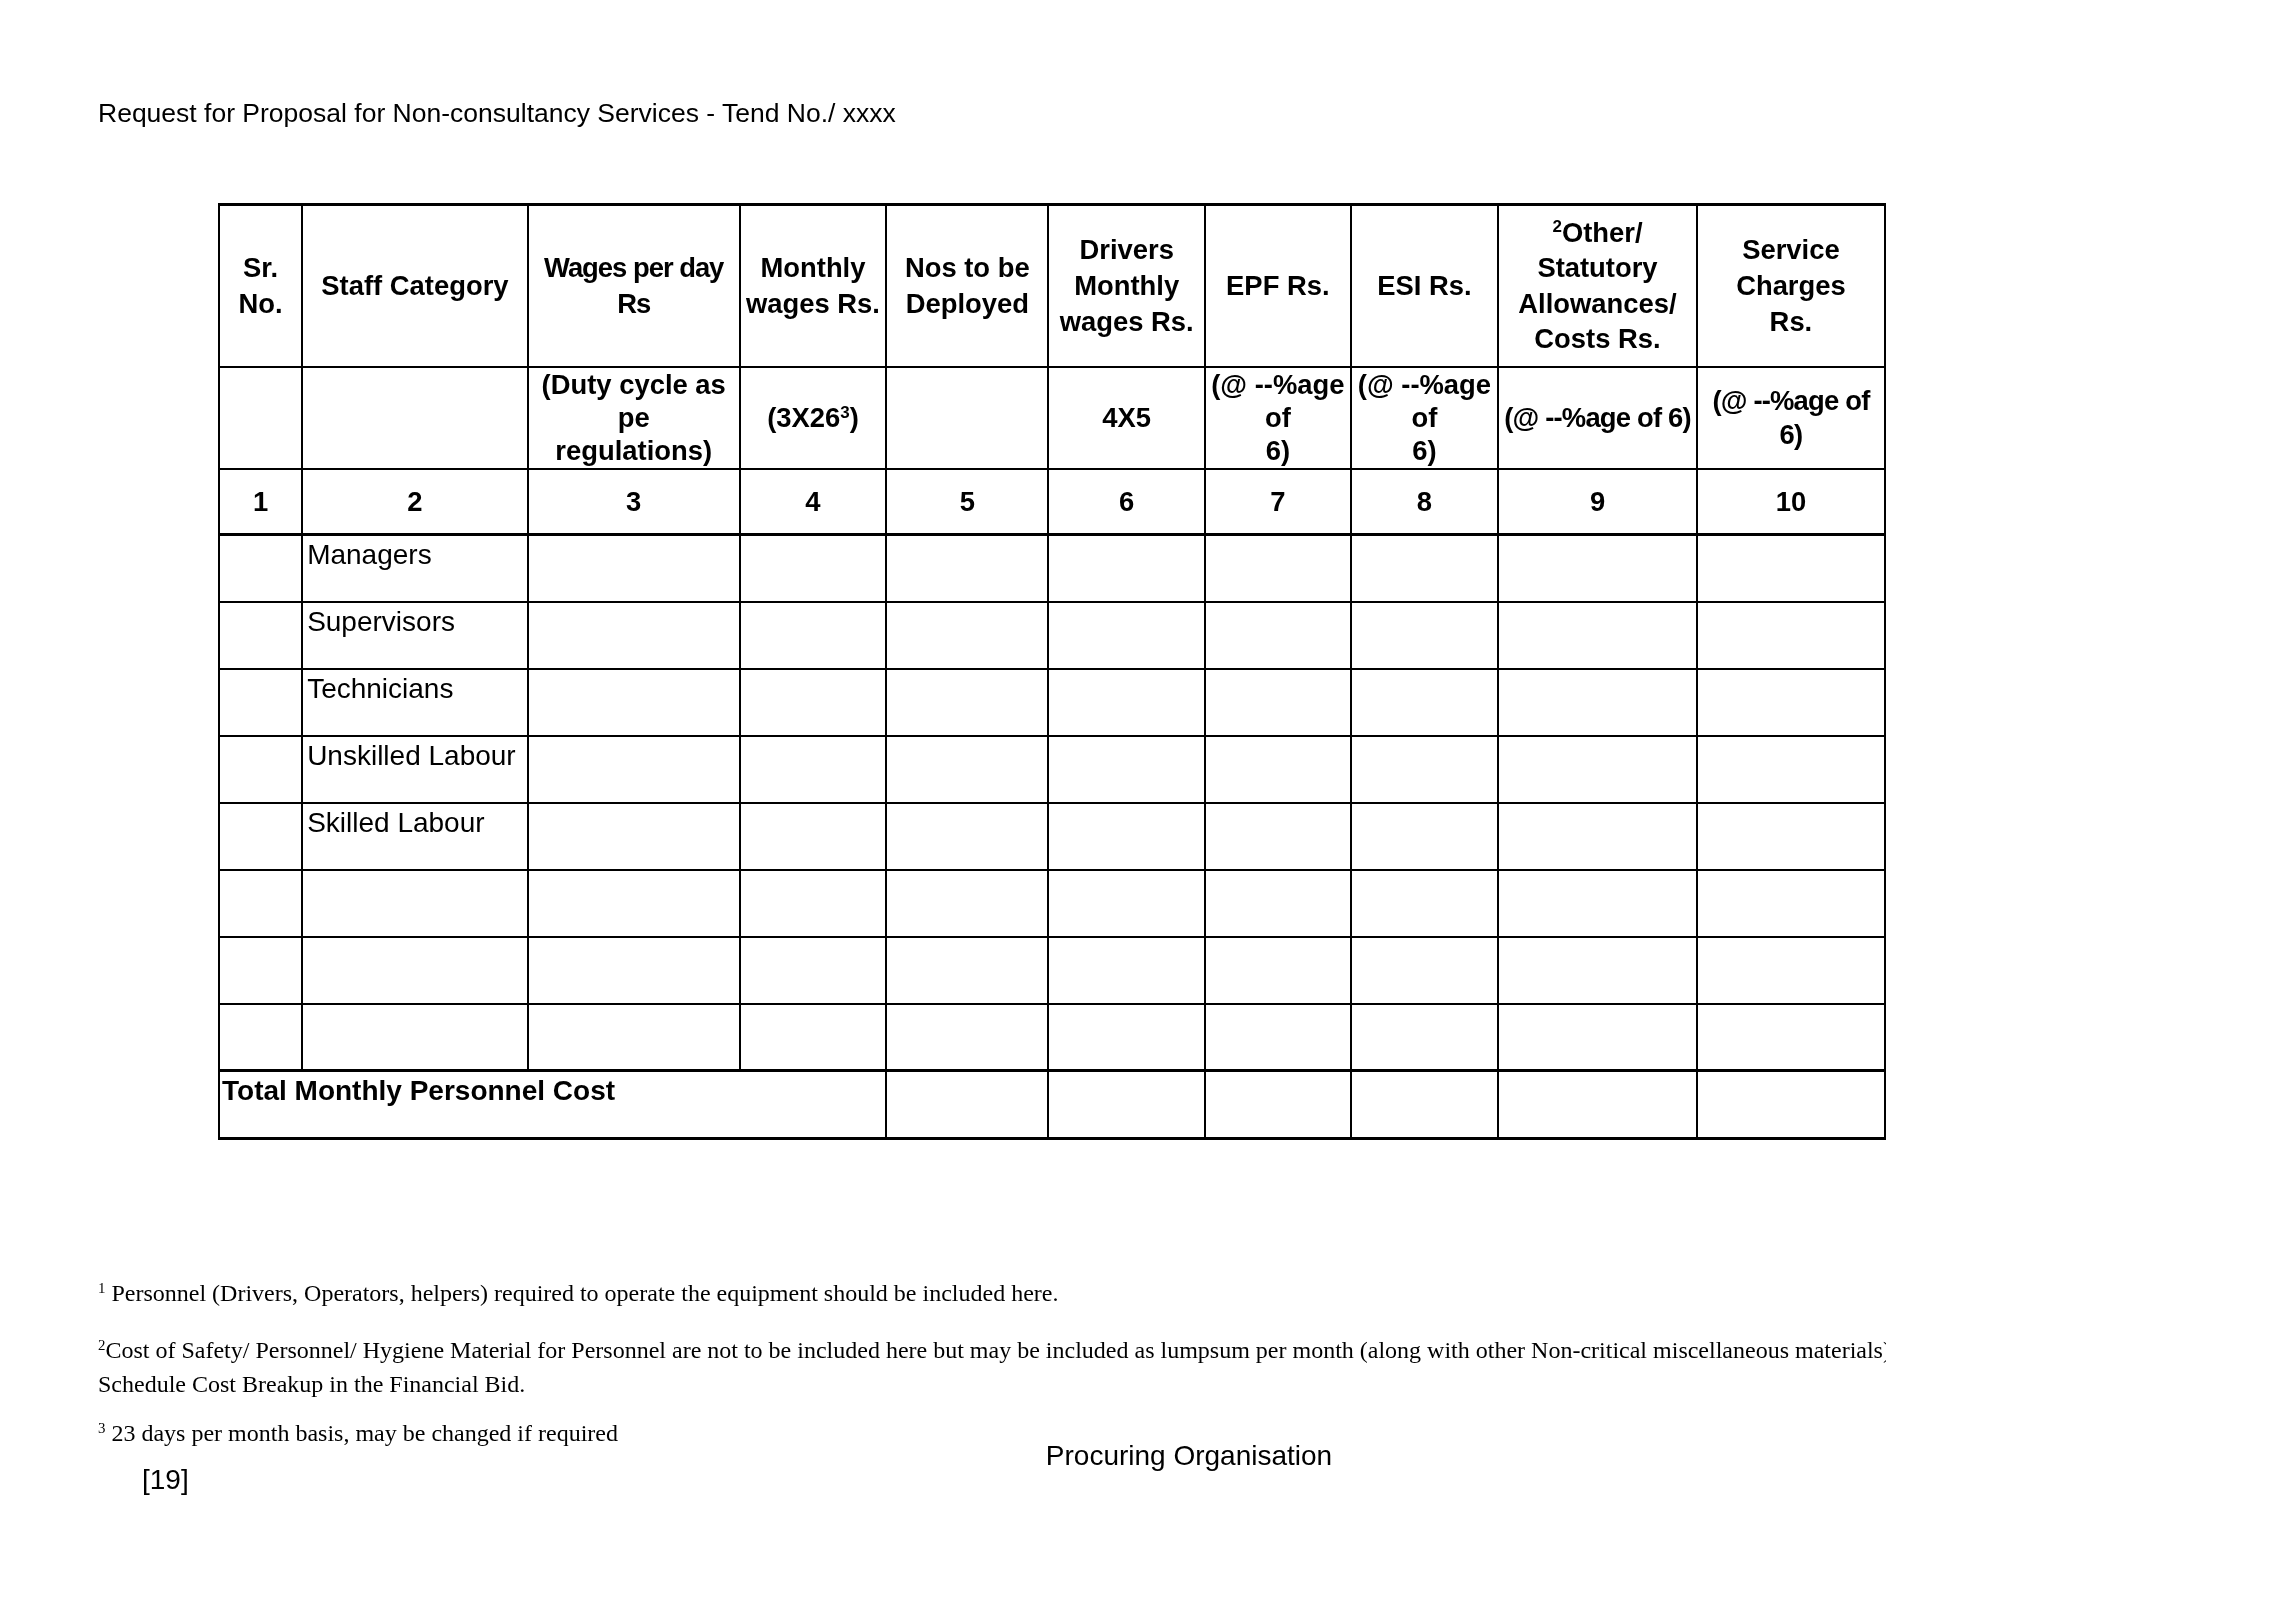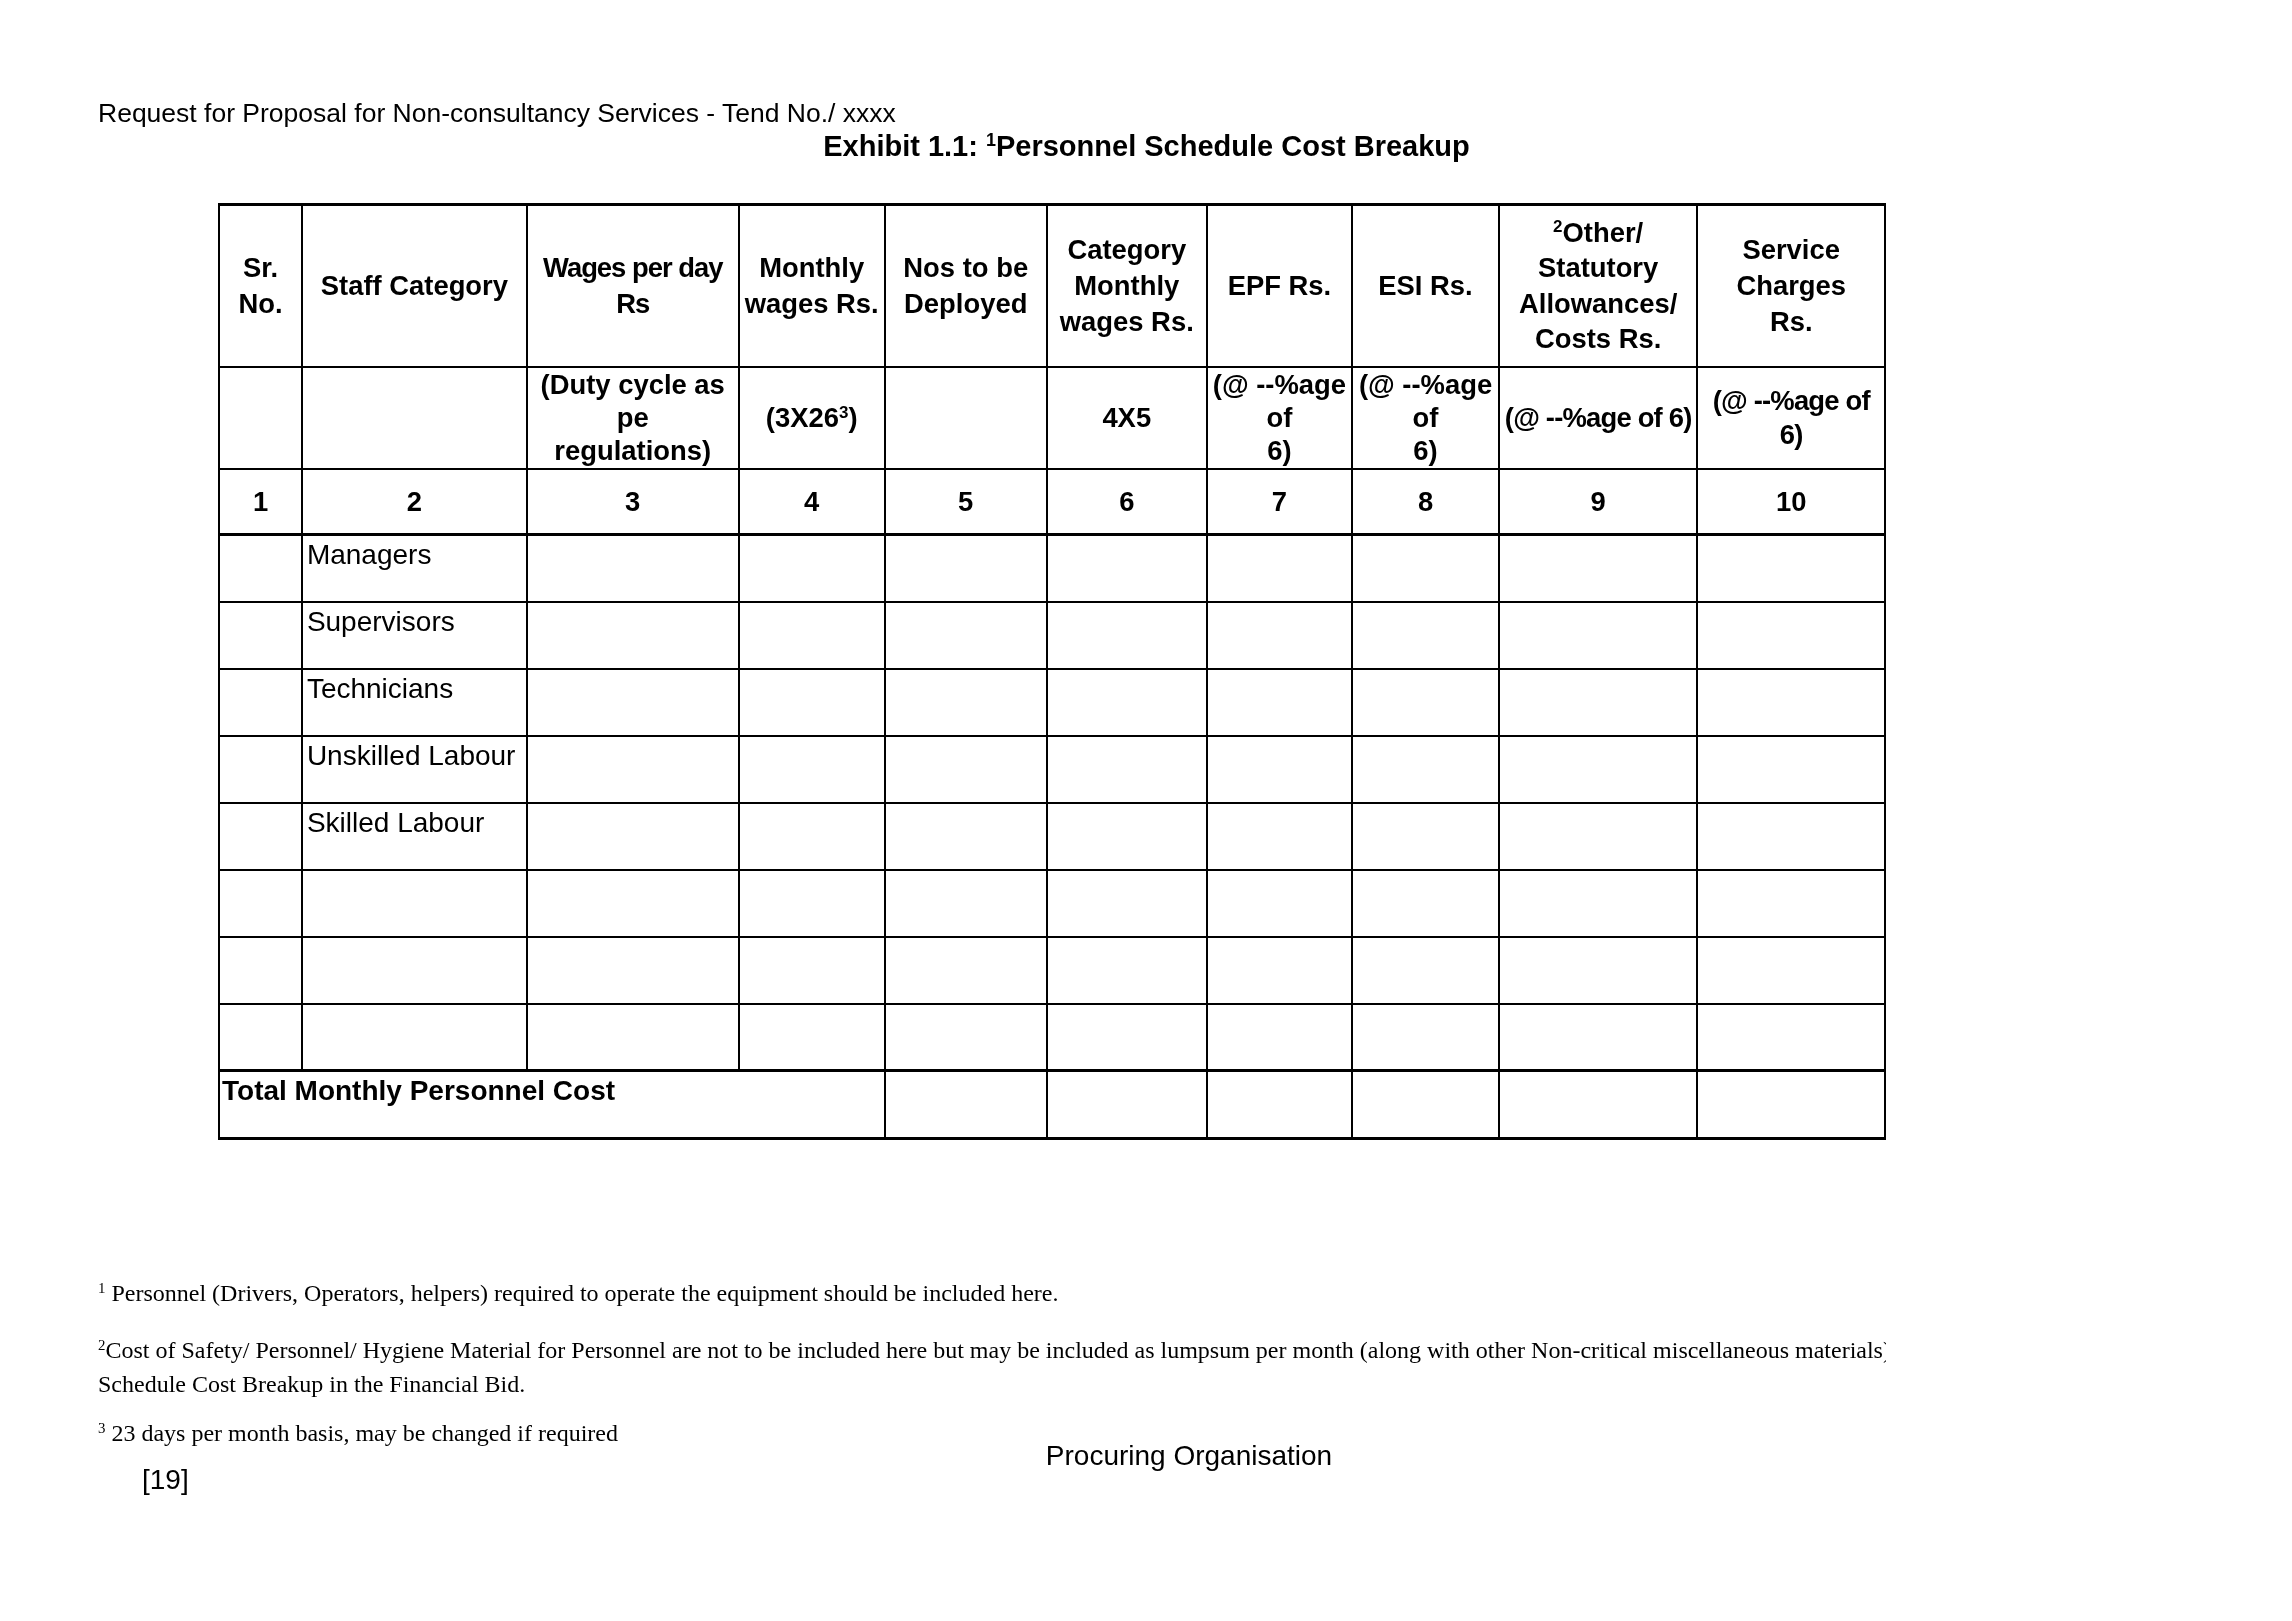--- a/index.html
+++ b/index.html
@@ -125,21 +125,20 @@
     white-space: nowrap;
   }
 </style>
 </head>
 <body>
 
 <div class="page">
 
   <div class="doc-header">Request for Proposal for Non-consultancy Services - Tend No./ xxxx</div>
 
-  <div class="doc-title"><span>Exhibit 1.1: </span><span class="sup">1</span><span>Personnel Schedule Cost Breakup</span></div>
 
   <table class="cost-table">
     <colgroup>
       <col style="width:96px">
         <col style="width:253px">
         <col style="width:232px">
         <col style="width:160px">
         <col style="width:175px">
       <col style="width:174px">
         <col style="width:173px">
@@ -150,21 +149,21 @@
 
     <tbody>
         <tr class="r-header">
       <th>Sr. No.</th>
       <th>Staff Category</th>
       <th class="th-nowrap">Wages per day Rs</th>
       <th>Monthly
 wages Rs.</th>
       <th>Nos to be
 Deployed</th>
-      <th>Category
+      <th>Drivers
 Monthly
 wages Rs.</th>
       <th>EPF Rs.</th>
       <th>ESI Rs.</th>
       <th><span class="sup">2</span><span style="white-space:pre-line">Other/
 Statutory
 Allowances/
 Costs Rs.</span></th>
       <th>Service Charges
 Rs.</th>

